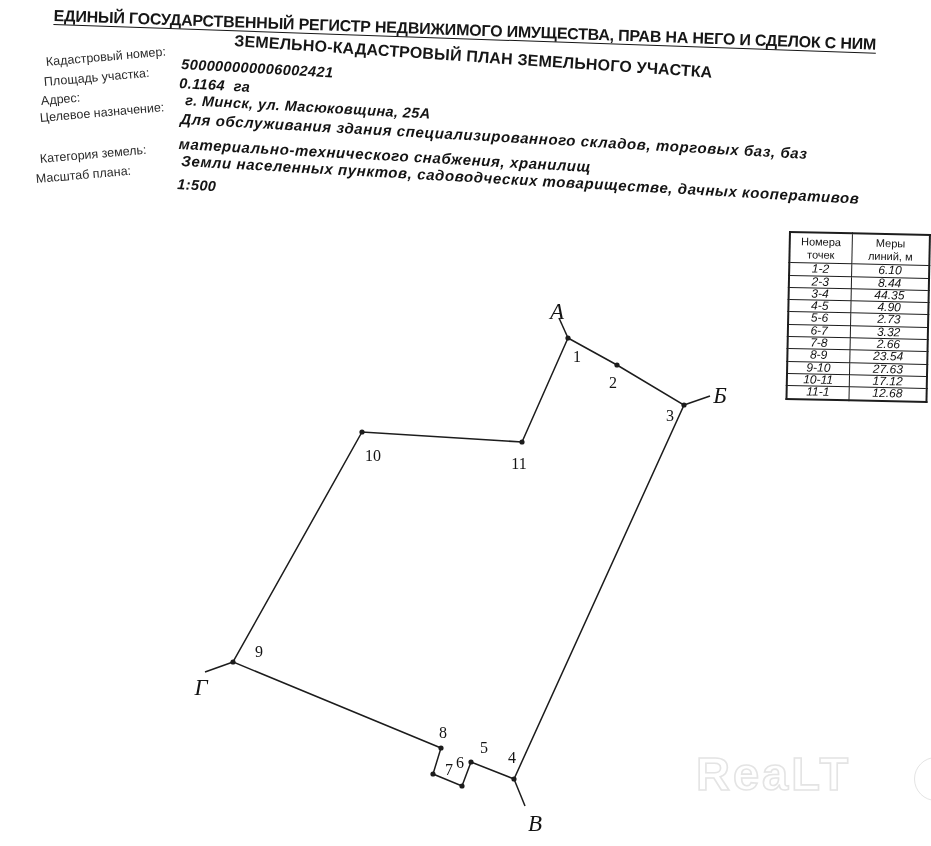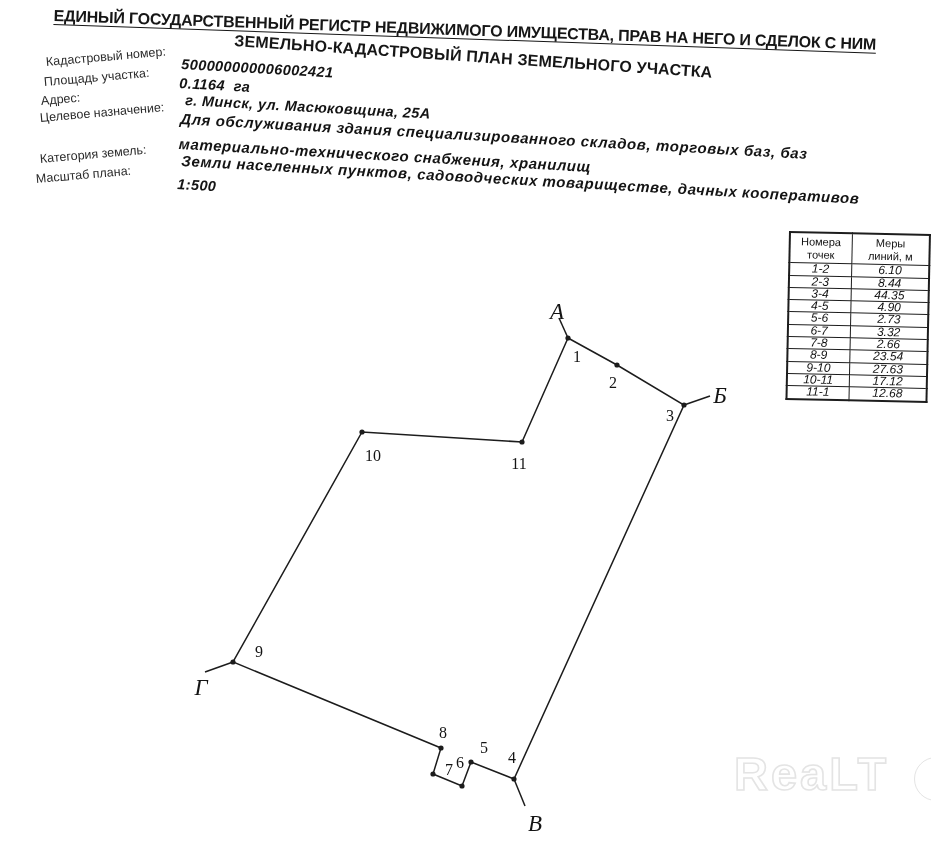--- a/index.html
+++ b/index.html
@@ -44,21 +44,21 @@
   .mtable td{
     border:1px solid #1d1d1d;font-size:12px;font-style:italic;color:#111;
     text-align:center;padding:0 4px;height:11.3px;line-height:11.3px;
   }
   .mtable td.c1{width:54px;}
   .mtable td.c2{width:72px;}
   
   svg.plan{left:0;top:0;width:931px;height:846px;}
   
   .wm{
-    left:734px;top:746px;font-size:47px;font-weight:bold;letter-spacing:3px;
+    left:696px;top:746px;font-size:47px;font-weight:bold;letter-spacing:3px;
     color:transparent;-webkit-text-stroke:1.6px #e4e4e4;
     font-family:"Liberation Sans",sans-serif;
   }
   .wm-circle{
     left:914px;top:757px;width:42px;height:42px;border-radius:50%;
     border:1.6px solid #e4e4e4;
   }
 </style>
 </head>
 <body>

